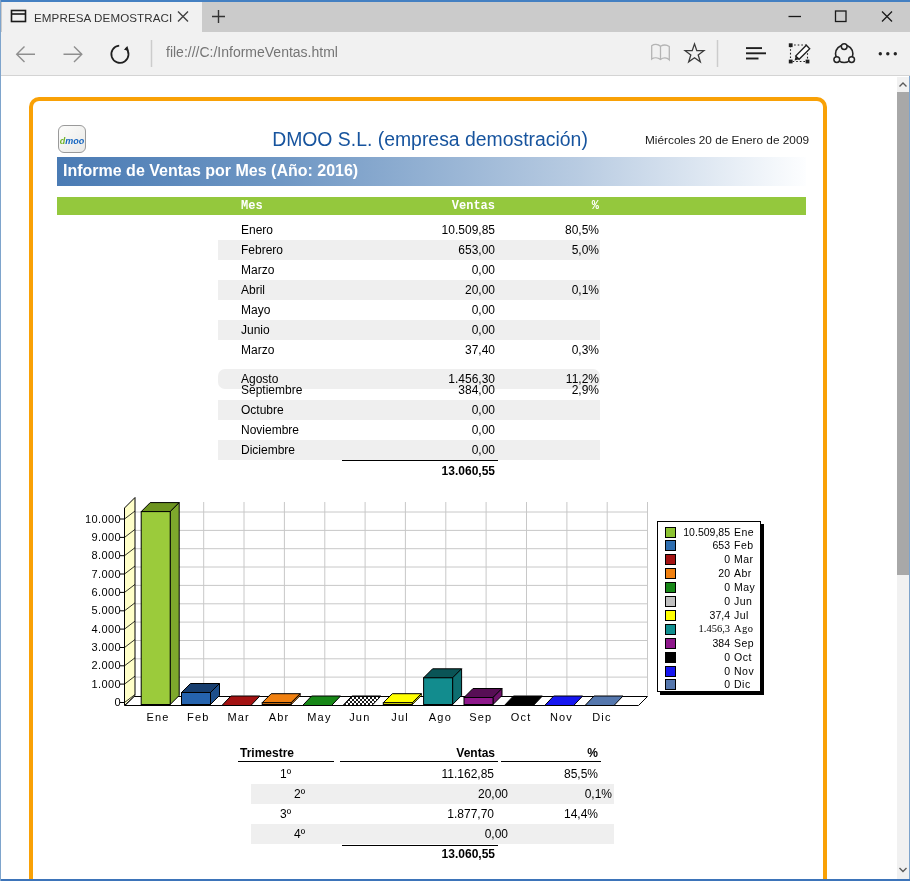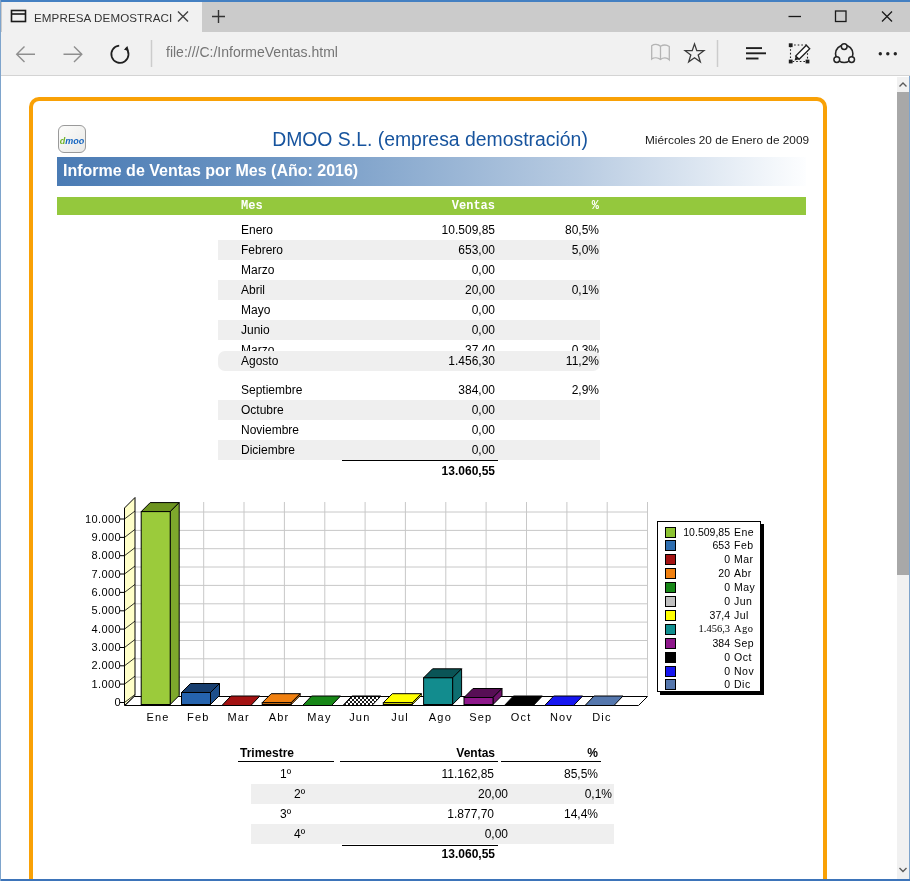--- a/index.html
+++ b/index.html
@@ -159,21 +159,21 @@
         </div>
       <div class="mrow odd" style="top:243.5px;">
           <span class="mname">Junio</span>
           <span class="mval">0,00</span>
         </div>
       <div class="mrow" style="top:263.5px;">
           <span class="mname">Marzo</span>
           <span class="mval">37,40</span>
           <span class="mpct">0,3%</span>
         </div>
-      <div class="mrow odd" style="top:275px;border-radius:7px;">
+      <div class="mrow odd" style="top:293px;border-radius:7px;">
           <span class="mname">Agosto</span>
           <span class="mval">1.456,30</span>
           <span class="mpct">11,2%</span>
         </div>
       <div class="mrow" style="top:303.5px;">
           <span class="mname">Septiembre</span>
           <span class="mval">384,00</span>
           <span class="mpct">2,9%</span>
         </div>
       <div class="mrow odd" style="top:323.5px;">

